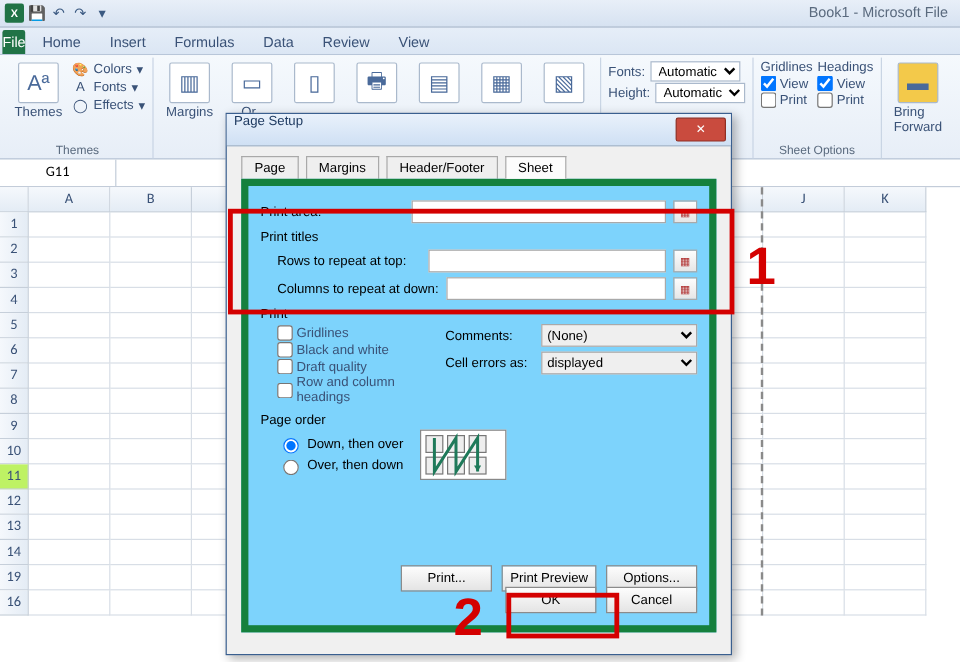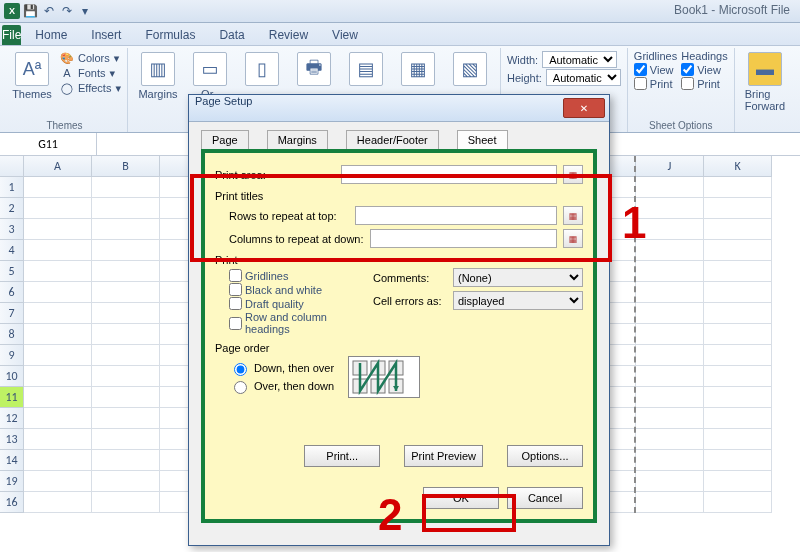--- a/index.html
+++ b/index.html
@@ -27,32 +27,32 @@
 .sheet{position:relative;display:grid;grid-template-columns:24px repeat(11,68px);grid-auto-rows:21px;font-family:Calibri,sans-serif;font-size:12px}
 .hdr{background:linear-gradient(#f5f8fc,#e4ecf5);border-right:1px solid #c6cfda;border-bottom:1px solid #c6cfda;display:flex;align-items:center;justify-content:center;color:#3a5277}
 .rh{background:linear-gradient(90deg,#f5f8fc,#e4ecf5);border-right:1px solid #c6cfda;border-bottom:1px solid #c6cfda;display:flex;align-items:center;justify-content:center;color:#3a5277}
 .rh.sel{background:#bef264}
 .cell{border-right:1px solid #d8dee6;border-bottom:1px solid #d8dee6}
 .pbreak{position:absolute;top:0;bottom:0;border-left:2px dashed #8a8a8a;pointer-events:none}
 
 .dialog{position:absolute;left:188px;top:94px;width:420px;height:450px;border:1px solid #3a5f8f;background:#f0f0f0;box-shadow:3px 3px 8px rgba(0,0,0,.3);font-size:11px}
 .dlg-title{height:26px;background:linear-gradient(#e9f1fb,#cfe0f4);display:flex;align-items:flex-start;padding:0 6px;color:#1f3b61;border-bottom:1px solid #9fb2c9;position:relative}
 .dlg-close{position:absolute;right:4px;top:3px;width:40px;height:18px;background:#c94b3e;border:1px solid #8f2f24;border-radius:2px;color:#fff;display:flex;align-items:center;justify-content:center;font-size:10px;cursor:pointer}
-.dlg-tabs{display:flex;gap:18px;padding:8px 12px 0}
+.dlg-tabs{display:flex;gap:6px;padding:8px 12px 0}
 .dlg-tab{padding:3px 10px;border:1px solid #a9a9a9;background:#efefef;border-bottom:none;font-size:11px;cursor:pointer}
 .dlg-tab.active{background:#fcfcfc;position:relative;z-index:2}
-.dlg-body{margin:0 12px 8px;border:4px solid #15803d;background:#fef9c3;padding:8px 10px 4px;height:354px;position:relative}
+.dlg-body{margin:0 12px 8px;border:6px solid #15803d;background:#7dd3fc;padding:8px 10px 4px;height:354px;position:relative}
 .fld{display:flex;align-items:center;gap:6px;margin:4px 0}
 .fld label{min-width:120px}
 .fld input.txt{flex:1;height:17px;border:1px solid #a9a9a9;background:#fff;font-size:11px;padding:0 2px}
 .ref{width:18px;height:17px;border:1px solid #a9a9a9;background:linear-gradient(#fdfdfd,#e6e6e6);display:flex;align-items:center;justify-content:center;font-size:9px;color:#b03030;cursor:pointer}
 .section{margin:6px 0 2px;color:#000}
 .indent{margin-left:14px}
 .dlg-row{display:flex;gap:24px;align-items:flex-start}
-.dlg-btns{position:absolute;right:10px;bottom:52px;display:flex;gap:24px}
+.dlg-btns{position:absolute;right:10px;bottom:28px;display:flex;gap:8px}
 .btn{min-width:76px;height:22px;border:1px solid #8b8b8b;background:linear-gradient(#fdfdfd,#e4e4e4);font-size:11px;cursor:pointer}
 .okrow{position:absolute;right:10px;bottom:10px;display:flex;gap:8px}
 .hl1{position:absolute;border:4px solid #d40000;pointer-events:none}
 .num{position:absolute;color:#d40000;font-size:44px;font-weight:bold;font-family:Arial,sans-serif}
 .radio{display:flex;align-items:center;gap:4px;margin:2px 0}
 .order-ico{width:70px;height:40px;border:1px solid #888;background:#fff;display:flex;align-items:center;justify-content:center;position:relative}
 .order-ico svg{width:66px;height:36px}
 select.dd{height:19px;border:1px solid #a9a9a9;font-size:11px;min-width:130px}
 </style>
 </head>
@@ -128,21 +128,21 @@
         </div>
       <div class="bigbtn">
           <div class="bic">▧</div>
         </div>
     </div>
     <div class="glabel">&nbsp;</div>
   </div>
   <div class="group">
     <div>
       <div class="smallrow">
-          <span>Width:</span>
+          <span>Fonts:</span>
           <select class="combo"><option>Automatic</option></select>
         </div>
       <div class="smallrow">
           <span>Height:</span>
           <select class="combo"><option>Automatic</option></select>
         </div>
     </div>
     <div class="glabel">&nbsp;</div>
   </div>
   <div class="group">

